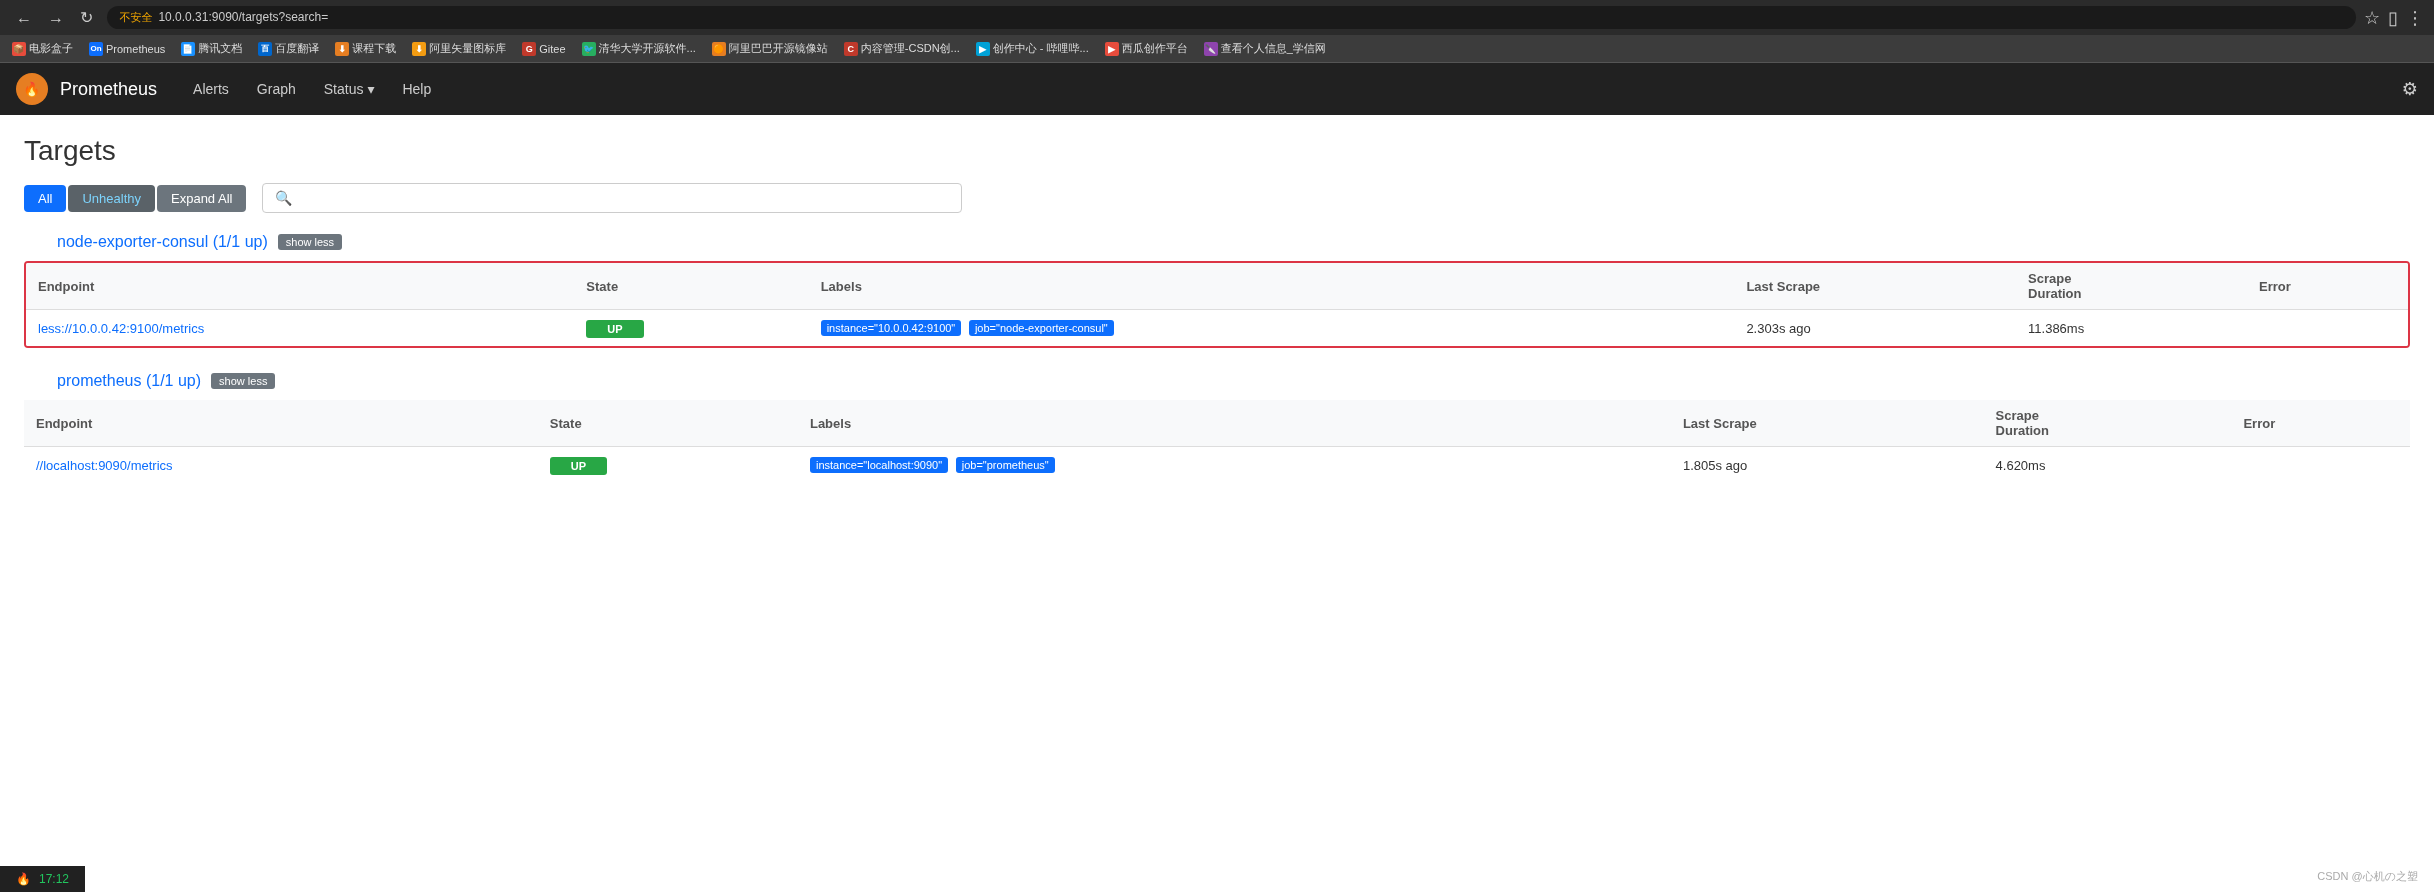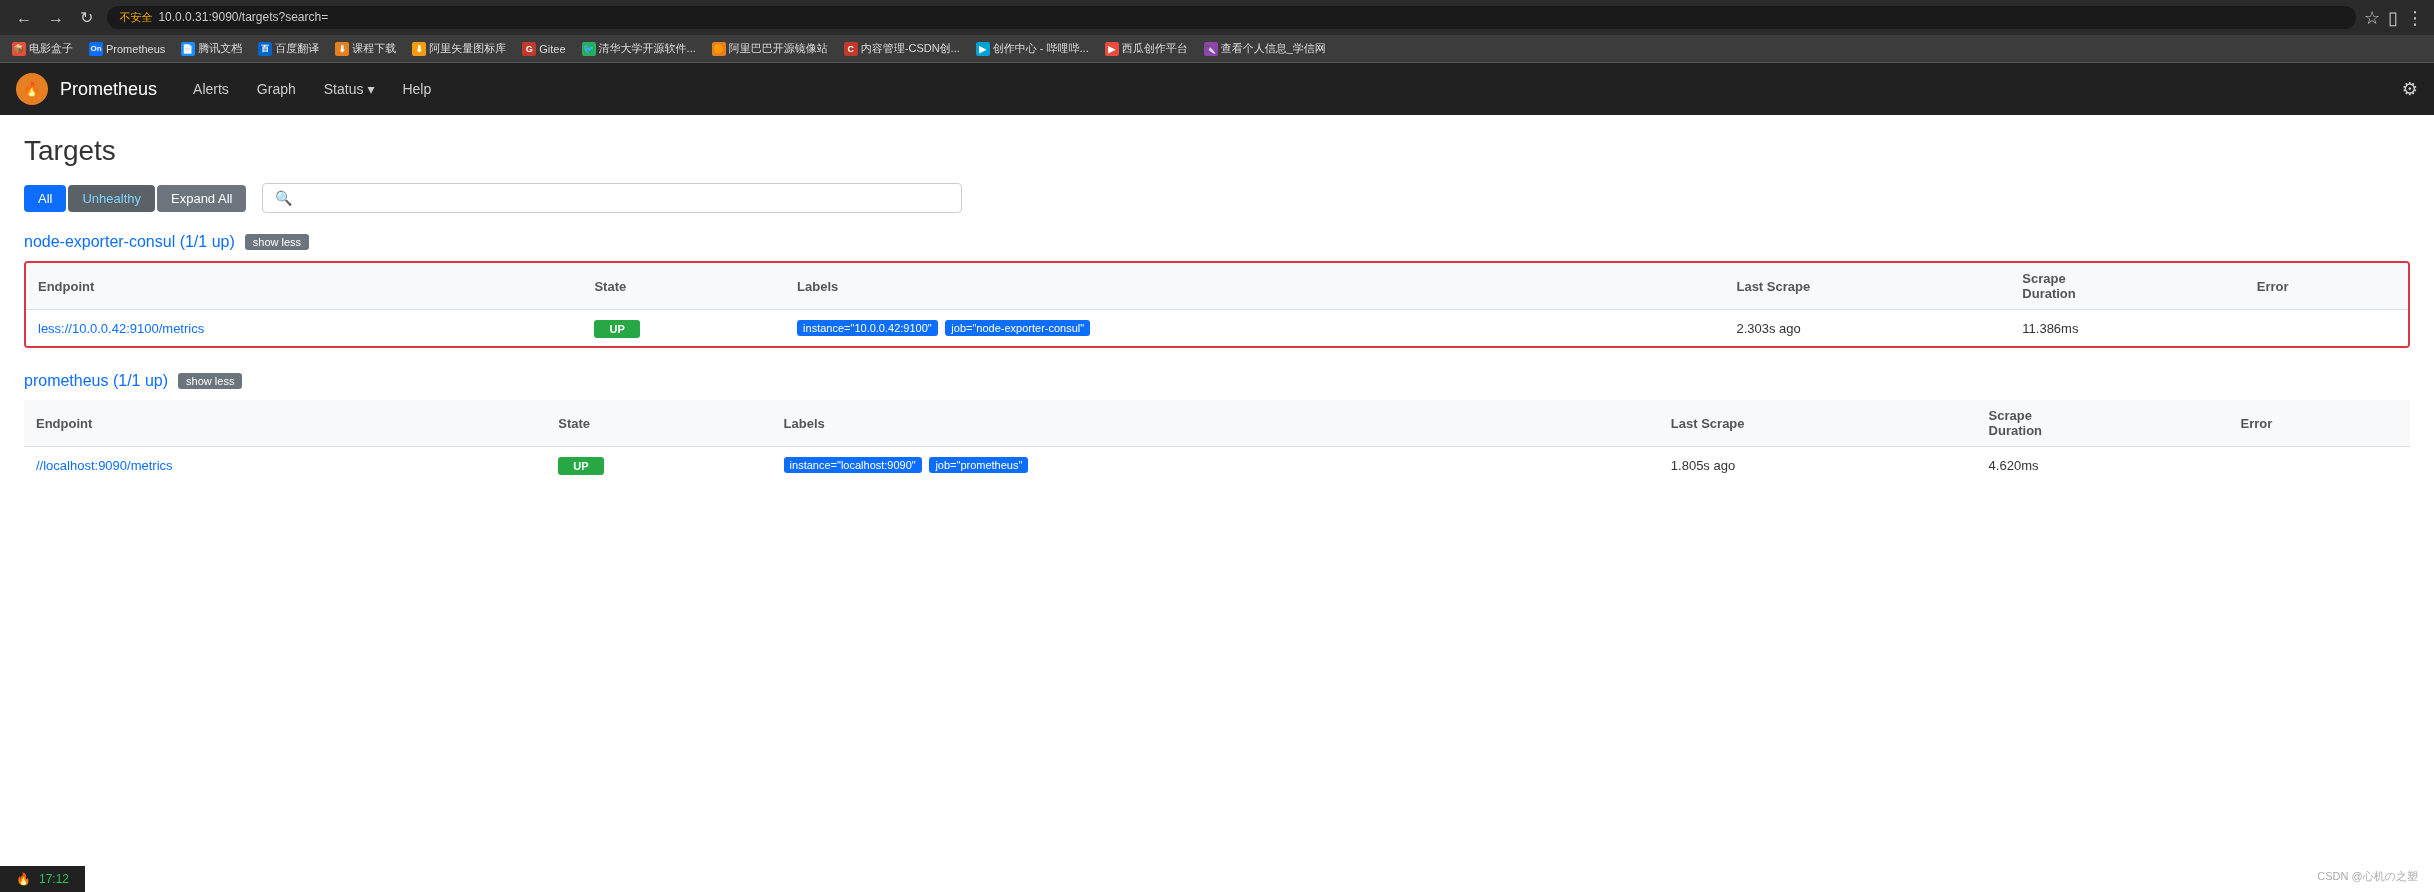--- a/index.html
+++ b/index.html
@@ -37,36 +37,36 @@
     .btn-secondary { background: #5a6268; color: #7dd3fc; }
     .btn-outline { background: #6c757d; color: #fff; }
     .search-container { display: flex; align-items: center; border: 1px solid #ccc; border-radius: 4px; padding: 6px 12px; flex: 1; max-width: 700px; background: #fff; }
     .search-icon { color: #888; margin-right: 8px; font-size: 14px; }
     .search-input { border: none; outline: none; flex: 1; font-size: 13px; color: #333; background: transparent; }
     .search-input::placeholder { color: #aaa; }
 
     
     .group-section { margin-bottom: 24px; }
     .group-header { display: flex; align-items: center; gap: 10px; margin-bottom: 10px; }
-    .group-title { color: #0d6efd; font-size: 16px; font-weight: 500; text-decoration: none; cursor: pointer; }
+    .group-title { color: #0d6efd; font-size: 16px; font-weight: 500; text-decoration: none; cursor: pointer; margin-left: 33px; }
     .show-less-btn { background: #6c757d; color: #fff; font-size: 11px; padding: 2px 8px; border-radius: 3px; border: none; cursor: pointer; }
 
     
     .targets-table { width: 100%; border-collapse: collapse; }
     .targets-table th { text-align: left; padding: 8px 12px; font-weight: 600; font-size: 13px; color: #555; border-bottom: 1px solid #ddd; background: #f8f9fa; }
     .targets-table td { padding: 10px 12px; font-size: 13px; border-bottom: 1px solid #eee; vertical-align: middle; }
     .targets-table tr:last-child td { border-bottom: none; }
     .targets-table tbody tr { background: #fff; }
 
     
     .table-wrapper-highlighted { border: 2px solid #dc3545; border-radius: 4px; overflow: hidden; margin-bottom: 0; }
 
     .endpoint-link { color: #0d6efd; text-decoration: none; font-size: 13px; }
 
-    .badge-up { background: #28a745; color: #fff; font-size: 11px; font-weight: bold; padding: 3px 15px; border-radius: 3px; }
+    .badge-up { background: #28a745; color: #fff; font-size: 11px; font-weight: bold; padding: 3px 21px; border-radius: 3px; }
     .label-badge { background: #0d6efd; color: #fff; font-size: 11px; padding: 2px 6px; border-radius: 3px; margin-right: 4px; display: inline-block; }
 
     .scrape-duration-col { white-space: nowrap; }
 
     
     .bottom-bar { position: fixed; bottom: 0; left: 0; background: #212121; color: #ccc; font-size: 12px; padding: 6px 16px; display: flex; align-items: center; gap: 8px; }
     .bottom-time { color: #22c55e; font-size: 12px; }
 
     .footer-right { position: fixed; bottom: 8px; right: 16px; color: #aaa; font-size: 11px; }
 

